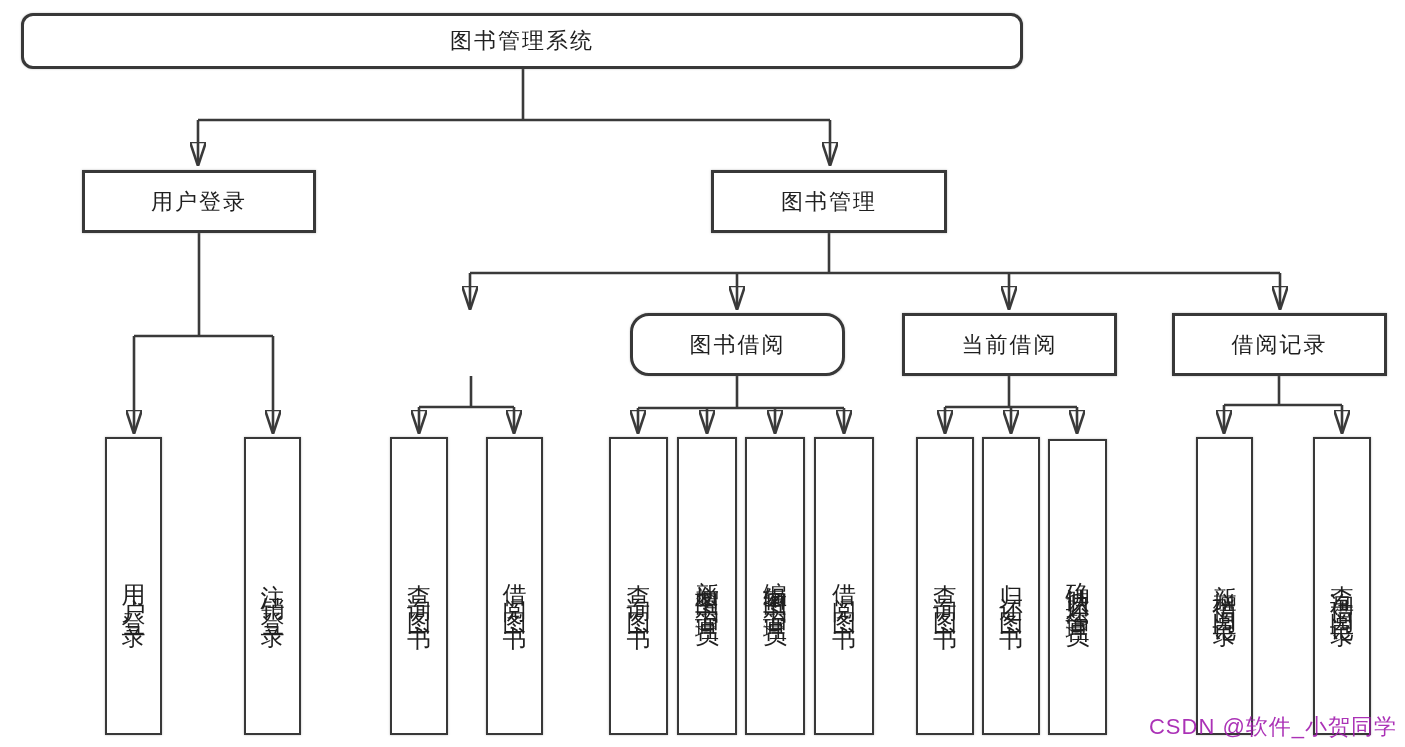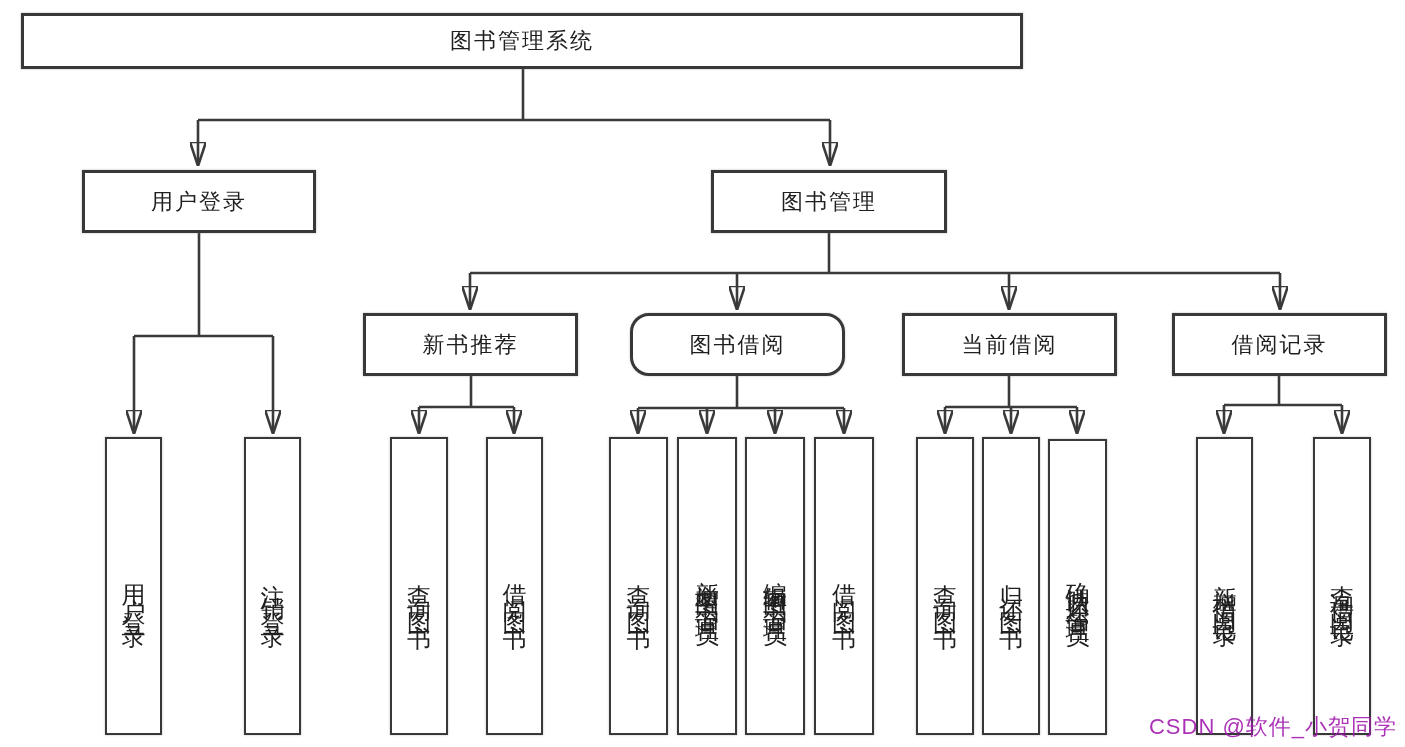--- a/index.html
+++ b/index.html
@@ -107,34 +107,31 @@
     <path d="M945,407 V432" marker-end="url(#arr)"></path>
     <path d="M1011,407 V432" marker-end="url(#arr)"></path>
     <path d="M1077,407 V432" marker-end="url(#arr)"></path>
 
     <path d="M1279,376 V405"></path>
     <path d="M1224,405 H1342"></path>
     <path d="M1224,405 V432" marker-end="url(#arr)"></path>
     <path d="M1342,405 V432" marker-end="url(#arr)"></path>
   </svg>
 
-  <div class="box" style="left:21px; top:13px; width:1002px; height:56px;">
+  <div class="box" style="left:21px; top:13px; width:1002px; height:56px;border-radius:12px;">
     <span class="h-label">图书管理系统</span>
   </div>
 
   <div class="box" style="left:82px; top:170px; width:234px; height:63px;">
     <span class="h-label">用户登录</span>
   </div>
   <div class="box" style="left:711px; top:170px; width:236px; height:63px;text-align:center;">
     <span class="h-label">图书管理</span>
   </div>
 
-  <div class="box" style="left:363px; top:313px; width:215px; height:63px;">
-    <span class="h-label">新书推荐</span>
-  </div>
   <div class="box" style="left:630px; top:313px; width:215px; height:63px;border-radius:19px;">
     <span class="h-label">图书借阅</span>
   </div>
   <div class="box" style="left:902px; top:313px; width:215px; height:63px;">
     <span class="h-label">当前借阅</span>
   </div>
   <div class="box" style="left:1172px; top:313px; width:215px; height:63px;">
     <span class="h-label">借阅记录</span>
   </div>
 

